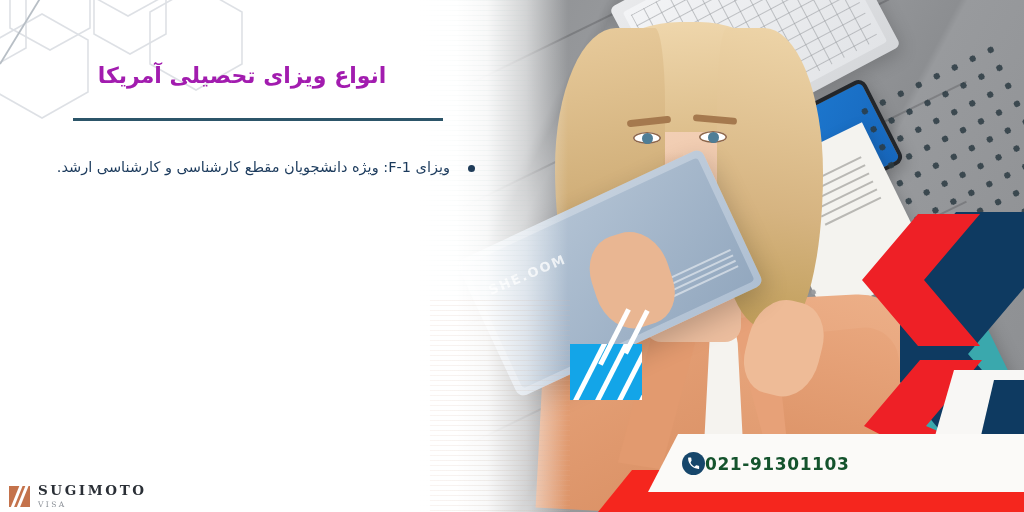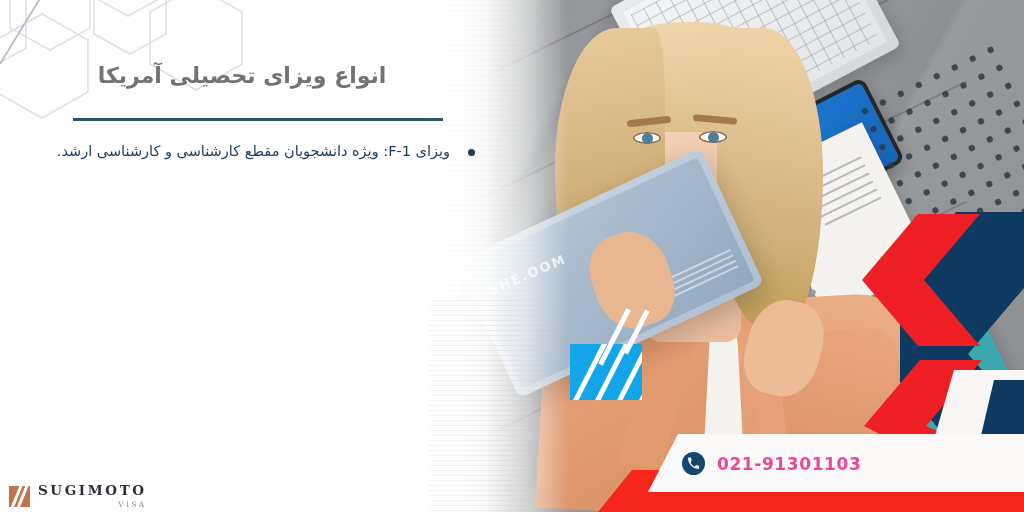--- a/index.html
+++ b/index.html
@@ -154,62 +154,62 @@
             mask-image:linear-gradient(to right,rgba(0,0,0,0) 0%,rgba(0,0,0,.9) 55%,rgba(0,0,0,0) 100%);
   }
   .fade-warm{
     position:absolute;left:430px;top:300px;width:140px;height:212px;opacity:.45;
     background:repeating-linear-gradient(to bottom,rgba(226,180,160,.30) 0 1px,transparent 1px 5px);
   }
 
   
   .title{
     position:absolute;right:612px;top:63px;width:340px;text-align:center;
-    color:#737373;font-size:22px;font-weight:700;direction:rtl;
+    color:#a21caf;font-size:22px;font-weight:700;direction:rtl;
     letter-spacing:.2px;white-space:nowrap;
   }
   .title-rule{position:absolute;left:73px;top:118px;width:370px;height:3px;background:#2C5569;}
 
-  .bullets{position:absolute;left:10px;top:140px;width:465px;direction:rtl;}
+  .bullets{position:absolute;left:10px;top:156px;width:465px;direction:rtl;}
   .bullet-row{display:flex;align-items:flex-start;justify-content:flex-start;margin-bottom:23px;}
   .bullet-dot{flex:0 0 auto;width:7px;height:7px;border-radius:50%;background:#1F3C59;margin-top:9px;margin-left:14px;}
   .bullet-text{
     flex:1 1 auto;color:#1B3A5C;font-size:14.5px;line-height:1.55;text-align:right;
     direction:rtl;padding-right:4px;
   }
 
   
   .logo{position:absolute;left:9px;top:484px;display:flex;align-items:center;}
   .logo-mark{width:21px;height:21px;background:#C4724B;position:relative;overflow:hidden;flex:0 0 auto;}
   .logo-mark i{position:absolute;width:3px;height:30px;background:#ffffff;transform:rotate(22deg);}
   .logo-mark i:nth-child(1){left:6px;top:-4px;}
   .logo-mark i:nth-child(2){left:12px;top:-4px;}
   .logo-words{margin-left:8px;line-height:1;}
   .logo-name{font-family:"DejaVu Serif","Liberation Serif",serif;font-size:13.5px;letter-spacing:2.6px;color:#2A2F36;font-weight:600;}
-  .logo-sub{font-family:"DejaVu Serif","Liberation Serif",serif;font-size:7.5px;letter-spacing:2.4px;color:#8A8F96;margin-top:3px;text-align:right;}
+  .logo-sub{font-family:"DejaVu Serif","Liberation Serif",serif;font-size:7.5px;letter-spacing:2.4px;color:#8A8F96;margin-top:3px;}
 
   
   .contact-band{
     position:absolute;left:648px;top:434px;width:380px;height:58px;background:#FBFAF8;
     -webkit-clip-path:polygon(30px 0,100% 0,100% 100%,0 100%);
             clip-path:polygon(30px 0,100% 0,100% 100%,0 100%);
     box-shadow:0 2px 8px rgba(0,0,0,.12);
   }
   .red-band{
     position:absolute;left:598px;top:470px;width:430px;height:42px;background:#F5261E;
     -webkit-clip-path:polygon(34px 0,100% 0,100% 100%,0 100%);
             clip-path:polygon(34px 0,100% 0,100% 100%,0 100%);
   }
   .contact{position:absolute;left:682px;top:452px;display:flex;align-items:center;}
   .phone-icon{
     width:23px;height:23px;border-radius:50%;background:#16466B;flex:0 0 auto;
     display:flex;align-items:center;justify-content:center;
   }
   .phone-icon svg{display:block;}
-  .phone-num{margin-left:12px;color:#ec4899;font-size:17px;font-weight:700;letter-spacing:.6px;
+  .phone-num{color:#14532d;font-size:17px;font-weight:700;letter-spacing:.6px;
     font-family:"DejaVu Sans","Liberation Sans",sans-serif;}
 </style>
 </head>
 <body>
 
 <div id="slide">
 
   <div class="photo-panel">
     <div class="desk">
       <div class="desk-plank" style="top:90px"></div>

